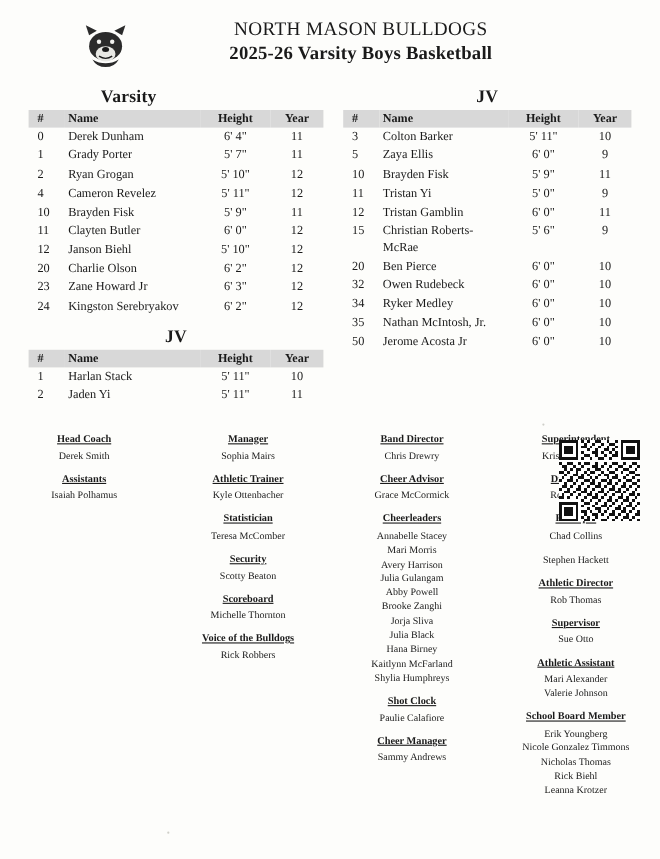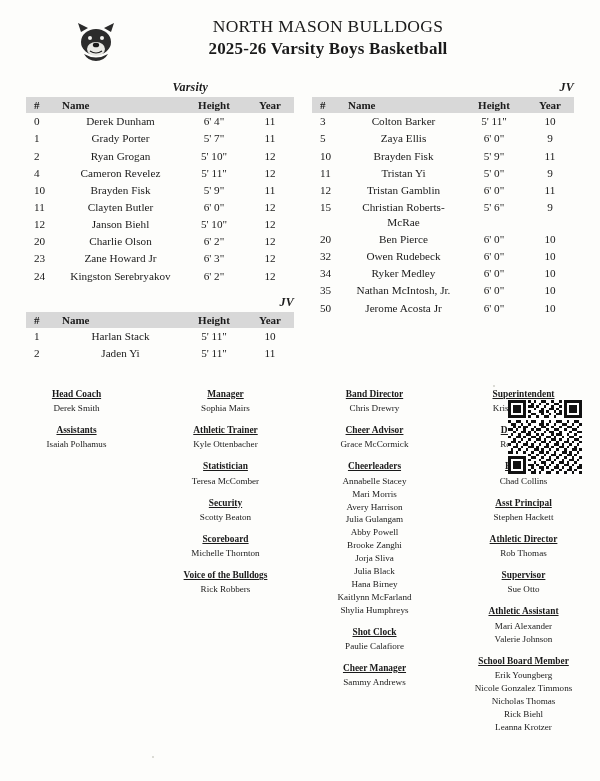--- a/index.html
+++ b/index.html
@@ -54,26 +54,25 @@
     position: relative;
     padding: 0 26px;
   }
   .roster-cols {
     display: flex;
     gap: 18px;
   }
   .roster-col { width: 268px; }
 
   .roster-title {
-    text-align: right;
-    font-size: 12px;
+    text-align: center;
+    font-size: 16px;
     font-weight: bold;
     margin-bottom: 2px;
     letter-spacing: 0.2px;
-    font-style: italic;
   }
   .roster-title.left-shift { padding-right: 86px; }
 
   table.roster {
     width: 100%;
     border-collapse: collapse;
     font-size: 11.2px;
   }
   table.roster thead th {
     background: #d8d8d8;
@@ -87,21 +86,21 @@
   table.roster thead th.name { text-align: left; }
   table.roster thead th.height { width: 58px; text-align: center; }
   table.roster thead th.year { width: 42px; text-align: center; }
 
   table.roster tbody td {
     padding: 1.2px 3px;
     line-height: 1.32;
     vertical-align: top;
   }
   table.roster tbody td.num { text-align: left; padding-left: 8px; width: 22px; }
-  table.roster tbody td.name { text-align: center; }
+  table.roster tbody td.name { text-align: left; }
   table.roster tbody td.height { text-align: center; width: 58px; }
   table.roster tbody td.year { text-align: center; width: 42px; }
 
   .jv-second {
     margin-top: 10px;
     width: 268px;
   }
 
   
   .staff {
@@ -432,21 +431,20 @@
       </div>
       <div class="staff-group">
         <div class="staff-head">District AD</div>
         <div class="staff-name">Rob Thomas</div>
       </div>
       <div class="staff-group">
         <div class="staff-head">Principal</div>
         <div class="staff-name">Chad Collins</div>
       </div>
       <div class="staff-group">
-        <div class="staff-head">Asst Principal</div>
         <div class="staff-name">Stephen Hackett</div>
       </div>
       <div class="staff-group">
         <div class="staff-head">Athletic Director</div>
         <div class="staff-name">Rob Thomas</div>
       </div>
       <div class="staff-group">
         <div class="staff-head">Supervisor</div>
         <div class="staff-name">Sue Otto</div>
       </div>

